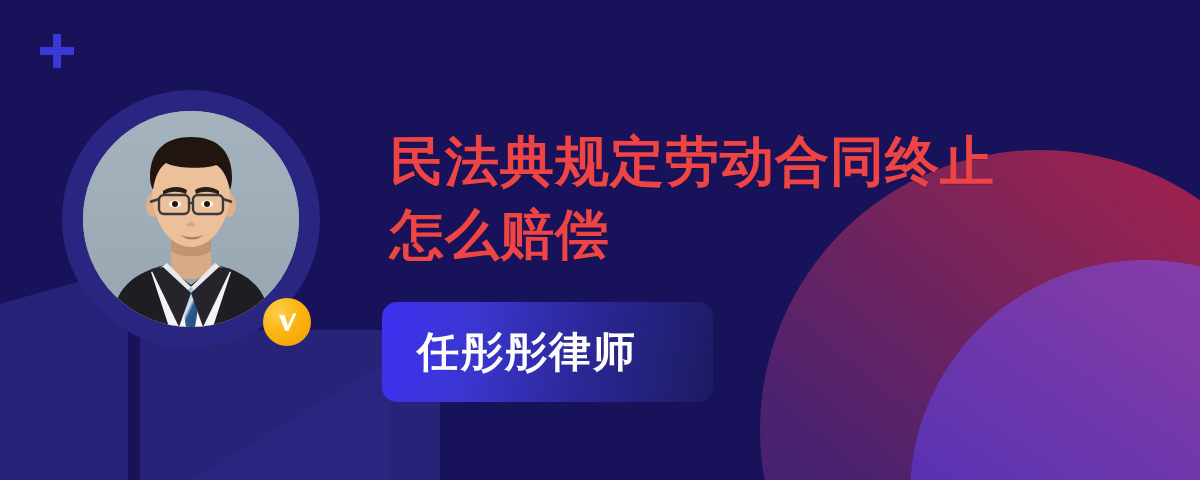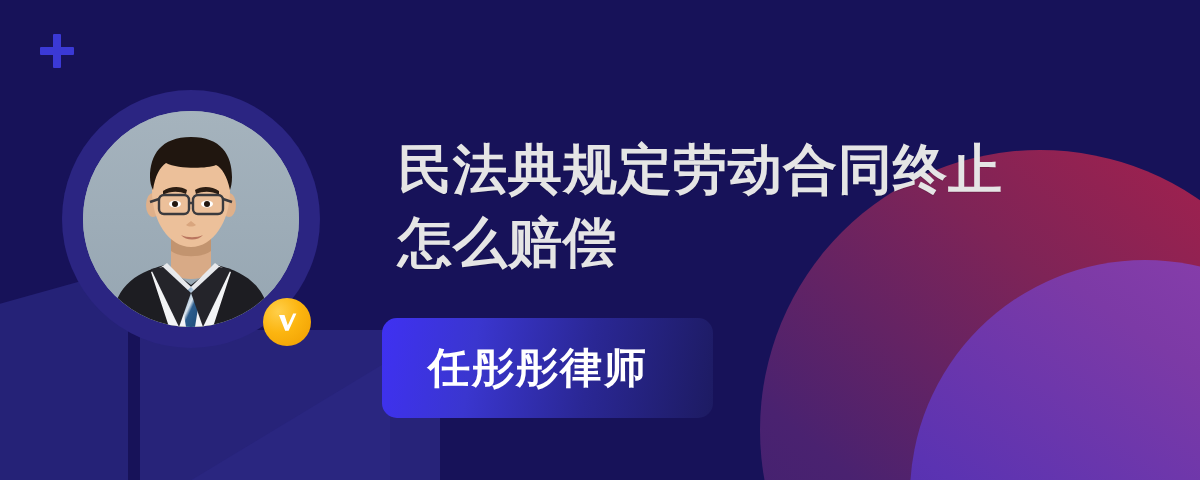--- a/index.html
+++ b/index.html
@@ -104,38 +104,38 @@
   }
   #verified-badge svg { width: 26px; height: 26px; display: block; }
 
   
   #content {
     position: absolute;
     left: 382px; top: 118px;
     width: 720px;
   }
   #headline {
-    margin: 16px;
-    color: #e5e5e5;
+    margin: 8px;
+    color: #ef4444;
     font-size: 54px;
     font-weight: bold;
     line-height: 1.35;
     letter-spacing: 1px;
     white-space: pre-line;
     text-shadow: 0 1px 0 rgba(0,0,0,.15);
   }
   #lawyer-button {
     margin-top: 22px;
     display: inline-flex;
     align-items: center;
     justify-content: flex-start;
     width: 331px;
     height: 100px;
     box-sizing: border-box;
-    padding-left: 46px;
+    padding-left: 35px;
     border: none;
     border-radius: 15px;
     background: linear-gradient(100deg, #3f31f2 0%, #3a36cf 28%, #2a2794 62%, #1d1b62 100%);
     color: #ffffff;
     font-family: "DejaVu Sans", "Liberation Sans", sans-serif;
     font-size: 42px;
     font-weight: bold;
     letter-spacing: 2px;
     cursor: pointer;
   }

